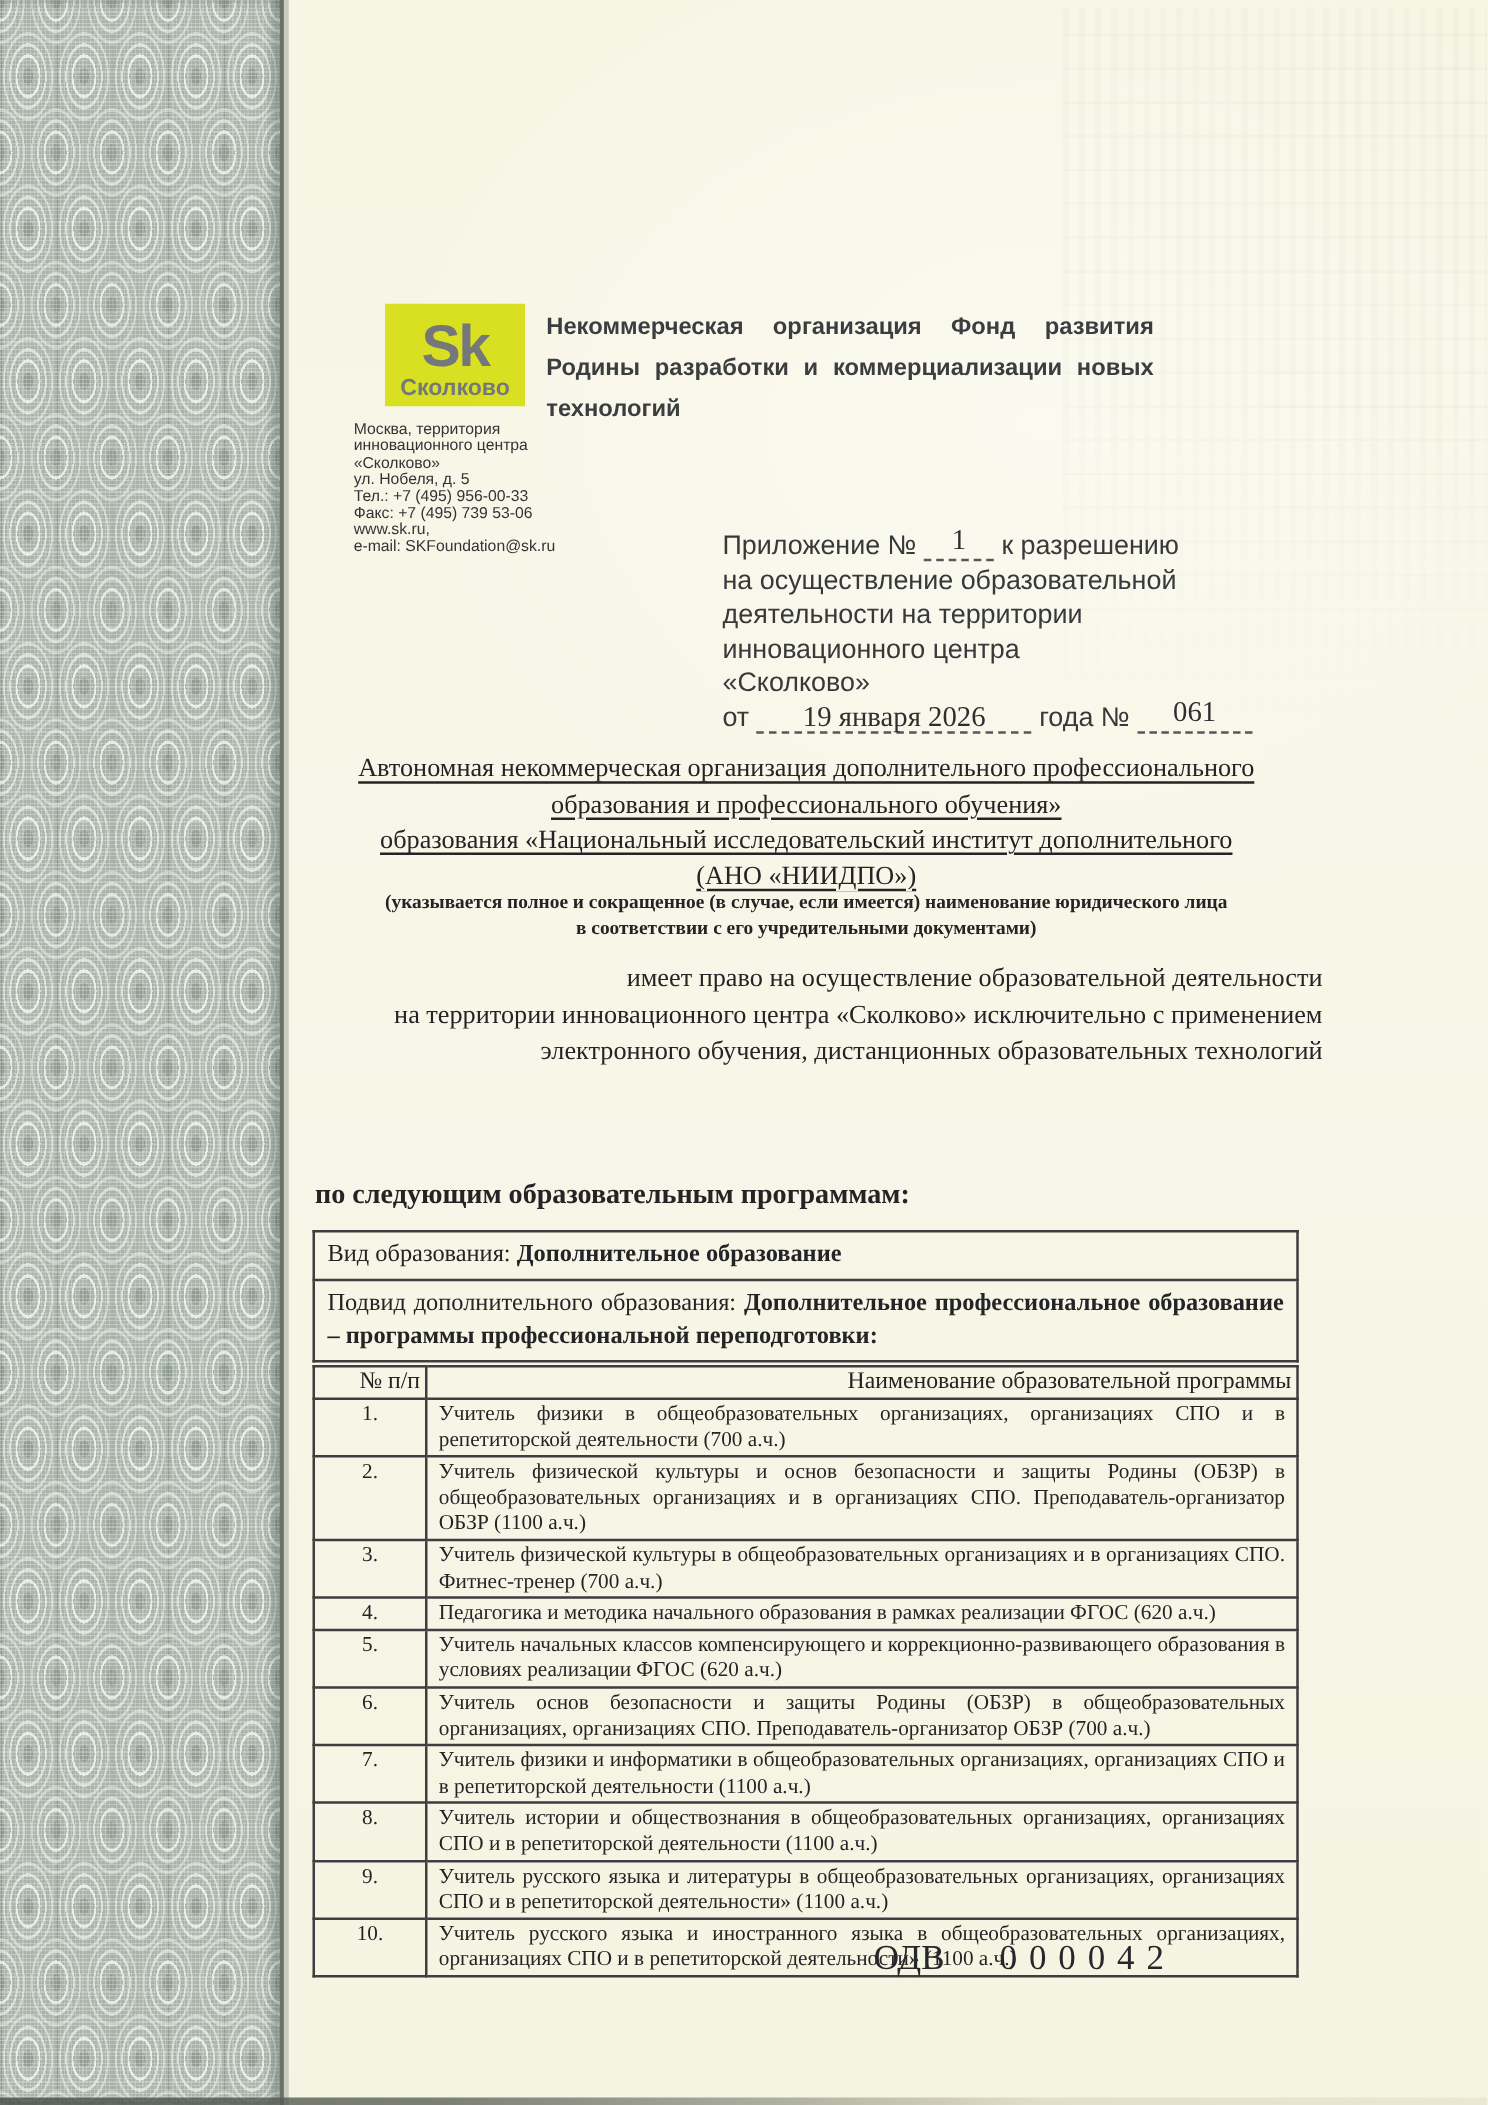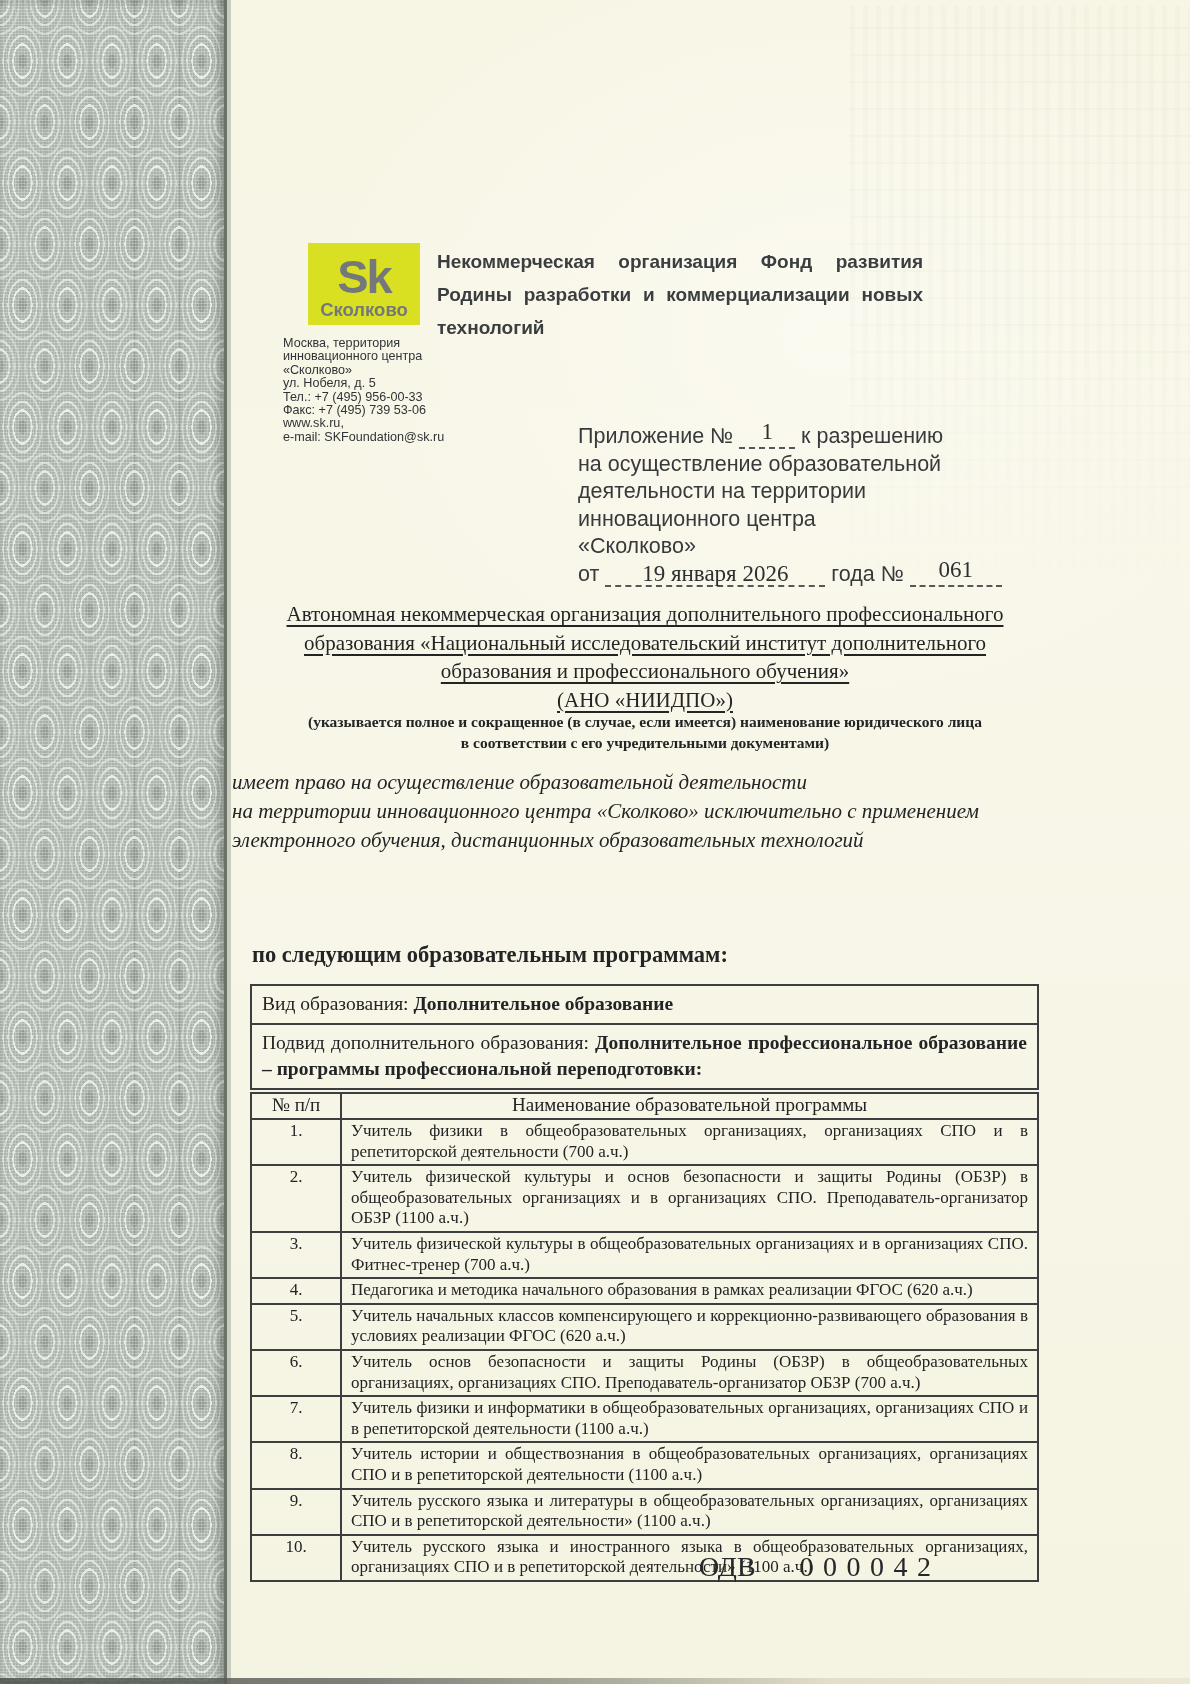--- a/index.html
+++ b/index.html
@@ -50,33 +50,33 @@
   .fill{font-family:"Liberation Serif",serif;font-size:23px;color:#2e2f30;}
   .blank{display:inline-block;text-align:center;border-bottom:2px dashed #55575a;line-height:22px;}
   .raise{display:inline-block;transform:translateY(-4px);}
   
   .serif{font-family:"Liberation Serif",serif;color:#232425;}
   .orgname{position:absolute;left:250px;top:600px;width:790px;text-align:center;
            font-size:21px;line-height:28.5px;}
   .orgname div{text-decoration:underline;text-underline-offset:4px;}
   .note{position:absolute;left:250px;top:712px;width:790px;text-align:center;
         font-size:15.5px;line-height:20.5px;font-weight:bold;}
-  .rights{position:absolute;left:232px;top:768px;width:826px;text-align:left;
-          font-size:21px;line-height:29px;font-style:italic;}
+  .rights{position:absolute;left:232px;top:768px;width:826px;text-align:right;
+          font-size:21px;line-height:29px;}
   .prog-head{position:absolute;left:252px;top:942px;font-size:22.5px;font-weight:bold;}
   
   table{border-collapse:collapse;table-layout:fixed;}
   .tblA{position:absolute;left:250px;top:984px;width:789px;}
   .tblA td{border:2px solid #3d3e3f;font-family:"Liberation Serif",serif;font-size:19.5px;
            line-height:26px;color:#232425;padding:5px 10px 6px;}
   .tblA .just{text-align:justify;text-align-last:left;}
   .tblB{position:absolute;left:250px;top:1092px;width:789px;}
   .tblB td,.tblB th{border:2px solid #3d3e3f;font-family:"Liberation Serif",serif;color:#232425;
            vertical-align:top;}
-  .tblB th{font-weight:normal;font-size:19px;padding:0 4px 2px;text-align:center;}
+  .tblB th{font-weight:normal;font-size:19px;padding:0 4px 2px;text-align:right;}
   .tblB td.num{width:80px;text-align:center;font-size:17px;padding:1px 2px;vertical-align:top;}
   .tblB td.prog{font-size:17px;line-height:20.6px;padding:1px 9px 2px;text-align:justify;text-align-last:left;}
   
   .stamp{position:absolute;left:699px;top:1551px;font-family:"Liberation Serif",serif;
          font-size:28px;color:#26272a;display:flex;}
   .stamp .num{margin-left:44px;letter-spacing:9.5px;}
 </style>
 </head>
 <body>
 
@@ -114,22 +114,22 @@
     <div>
       <span>от</span>
       <span class="blank" style="min-width:208px;padding:0 6px;"><span class="fill">19 января 2026</span></span>
       <span>года №</span>
       <span class="blank" style="min-width:92px;"><span class="fill raise">061</span></span>
     </div>
   </div>
 
   <div class="orgname serif">
     <div>Автономная некоммерческая организация дополнительного профессионального</div>
+    <div>образования и профессионального обучения»</div>
     <div>образования «Национальный исследовательский институт дополнительного</div>
-    <div>образования и профессионального обучения»</div>
     <div>(АНО «НИИДПО»)</div>
   </div>
   <div class="note serif">
     <div>(указывается полное и сокращенное (в случае, если имеется) наименование юридического лица</div>
     <div>в соответствии с его учредительными документами)</div>
   </div>
 
   <div class="rights serif">
     <div>имеет право на осуществление образовательной деятельности</div>
     <div>на территории инновационного центра «Сколково» исключительно с применением</div>

